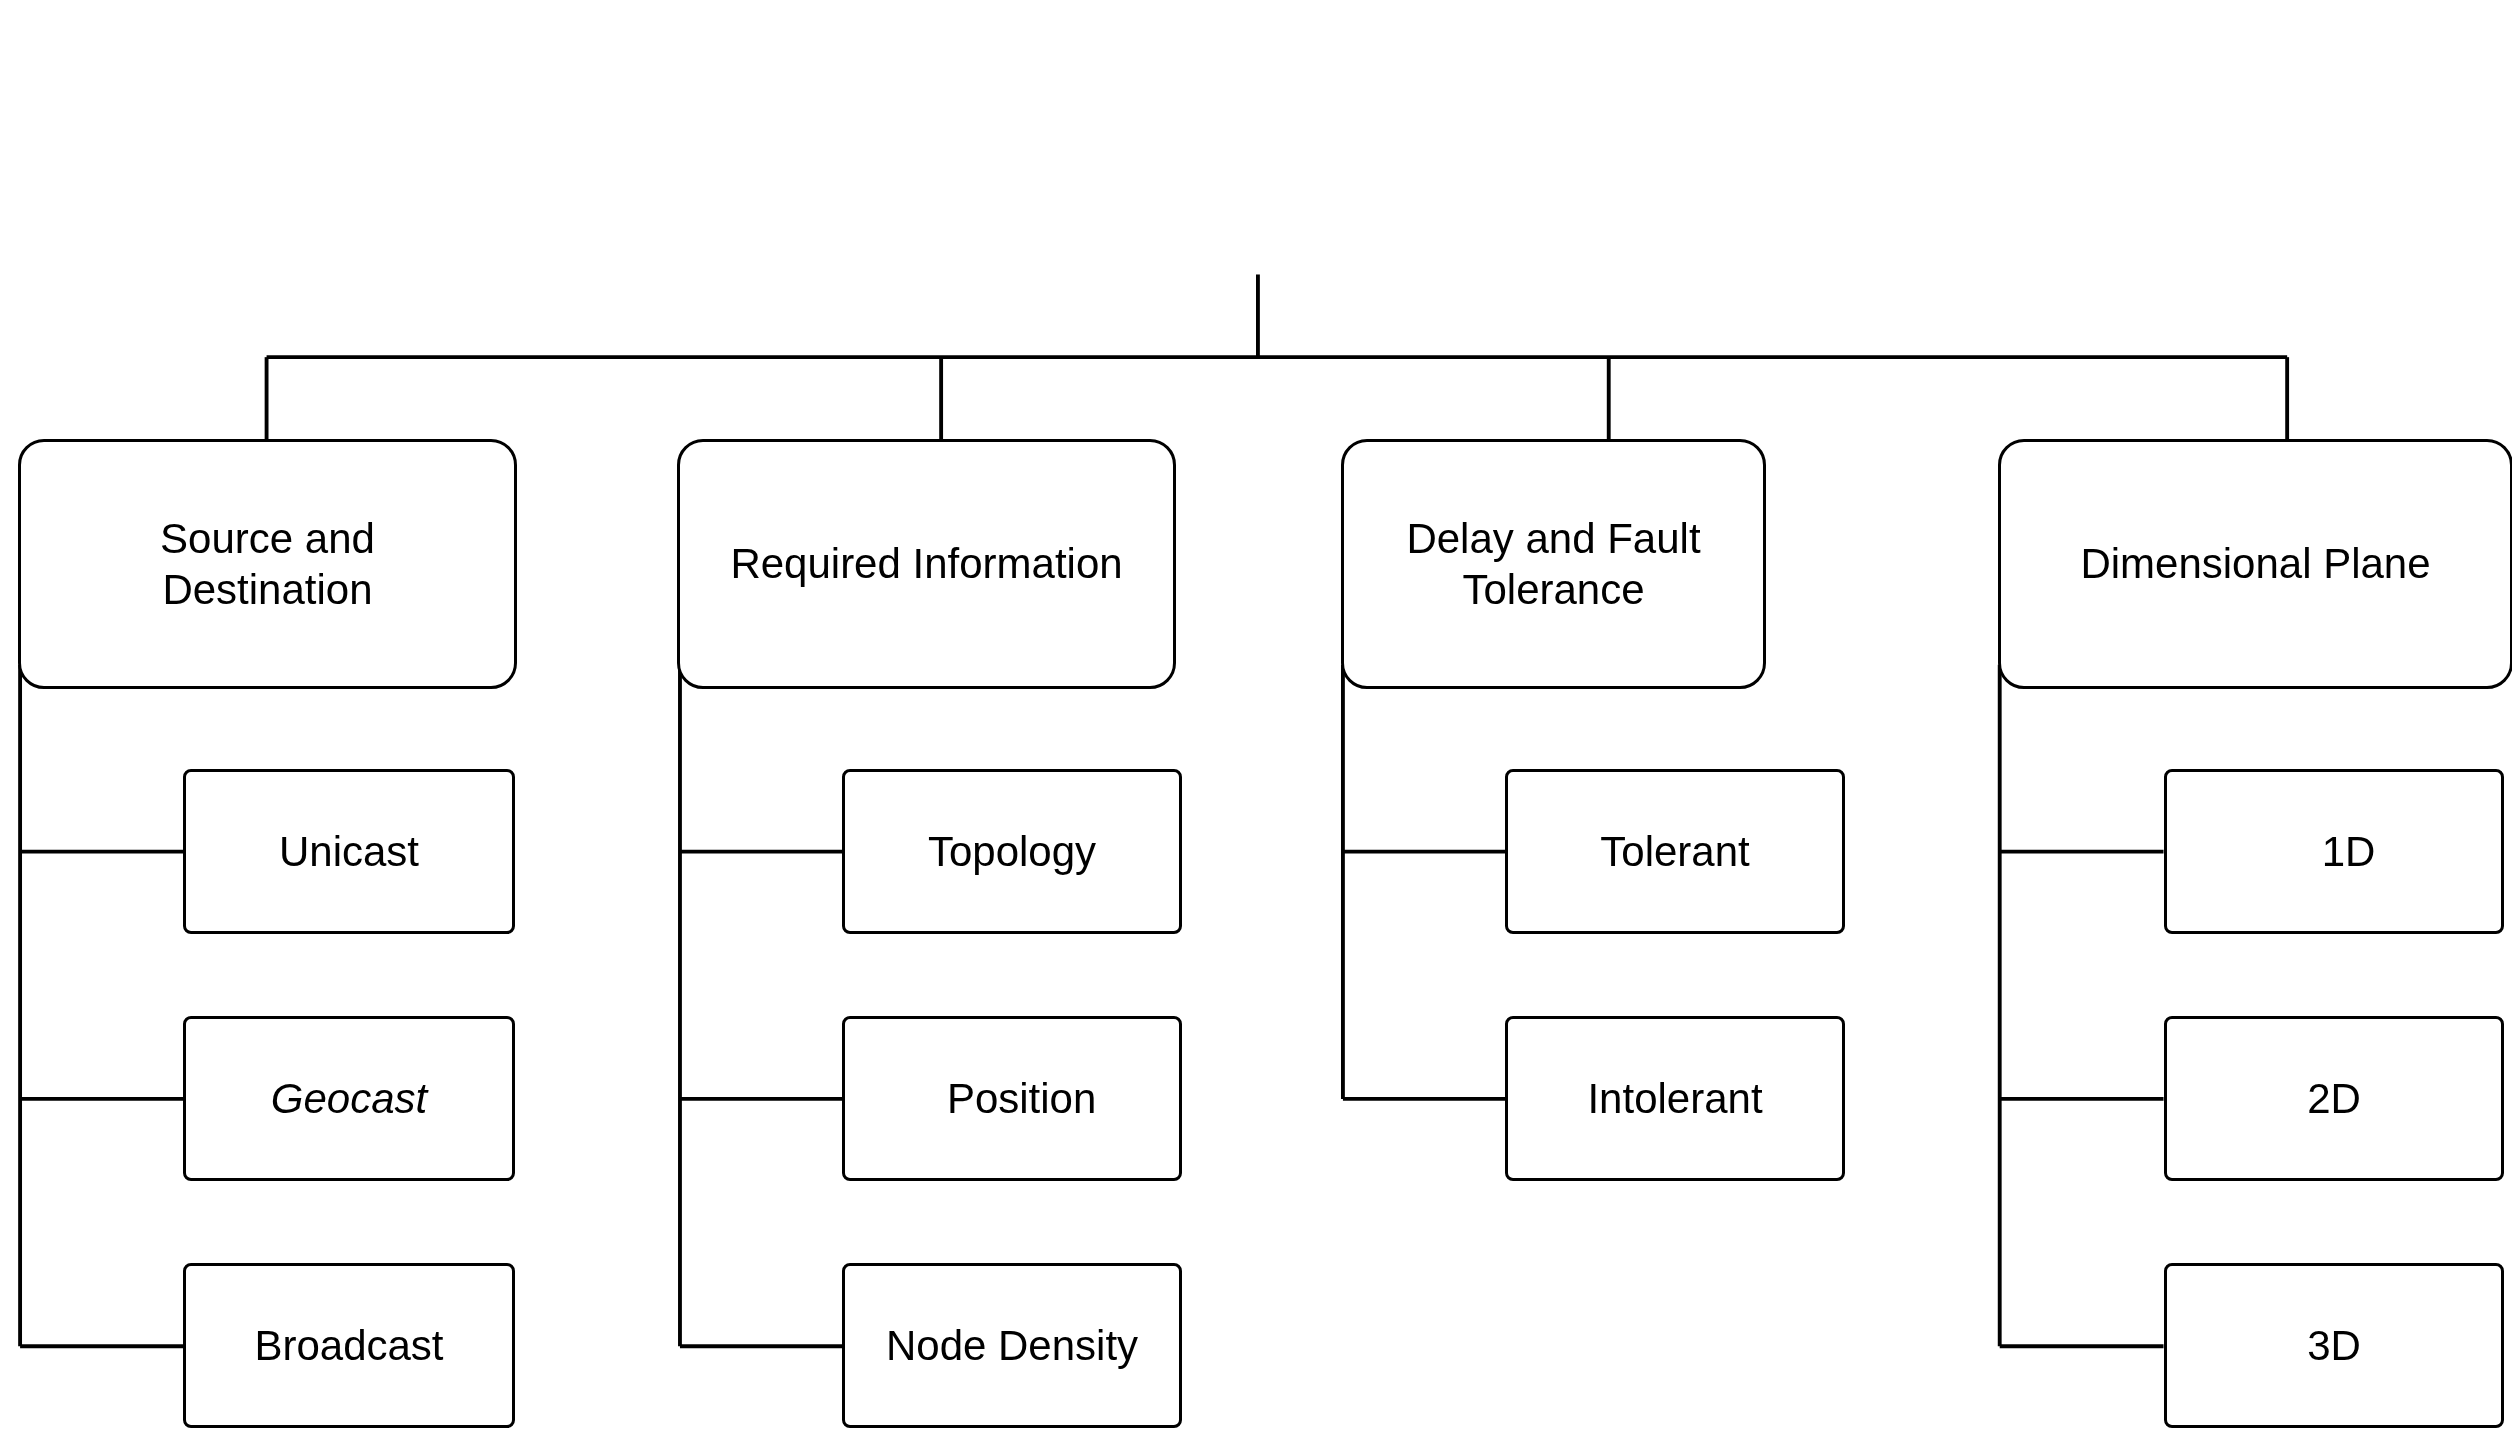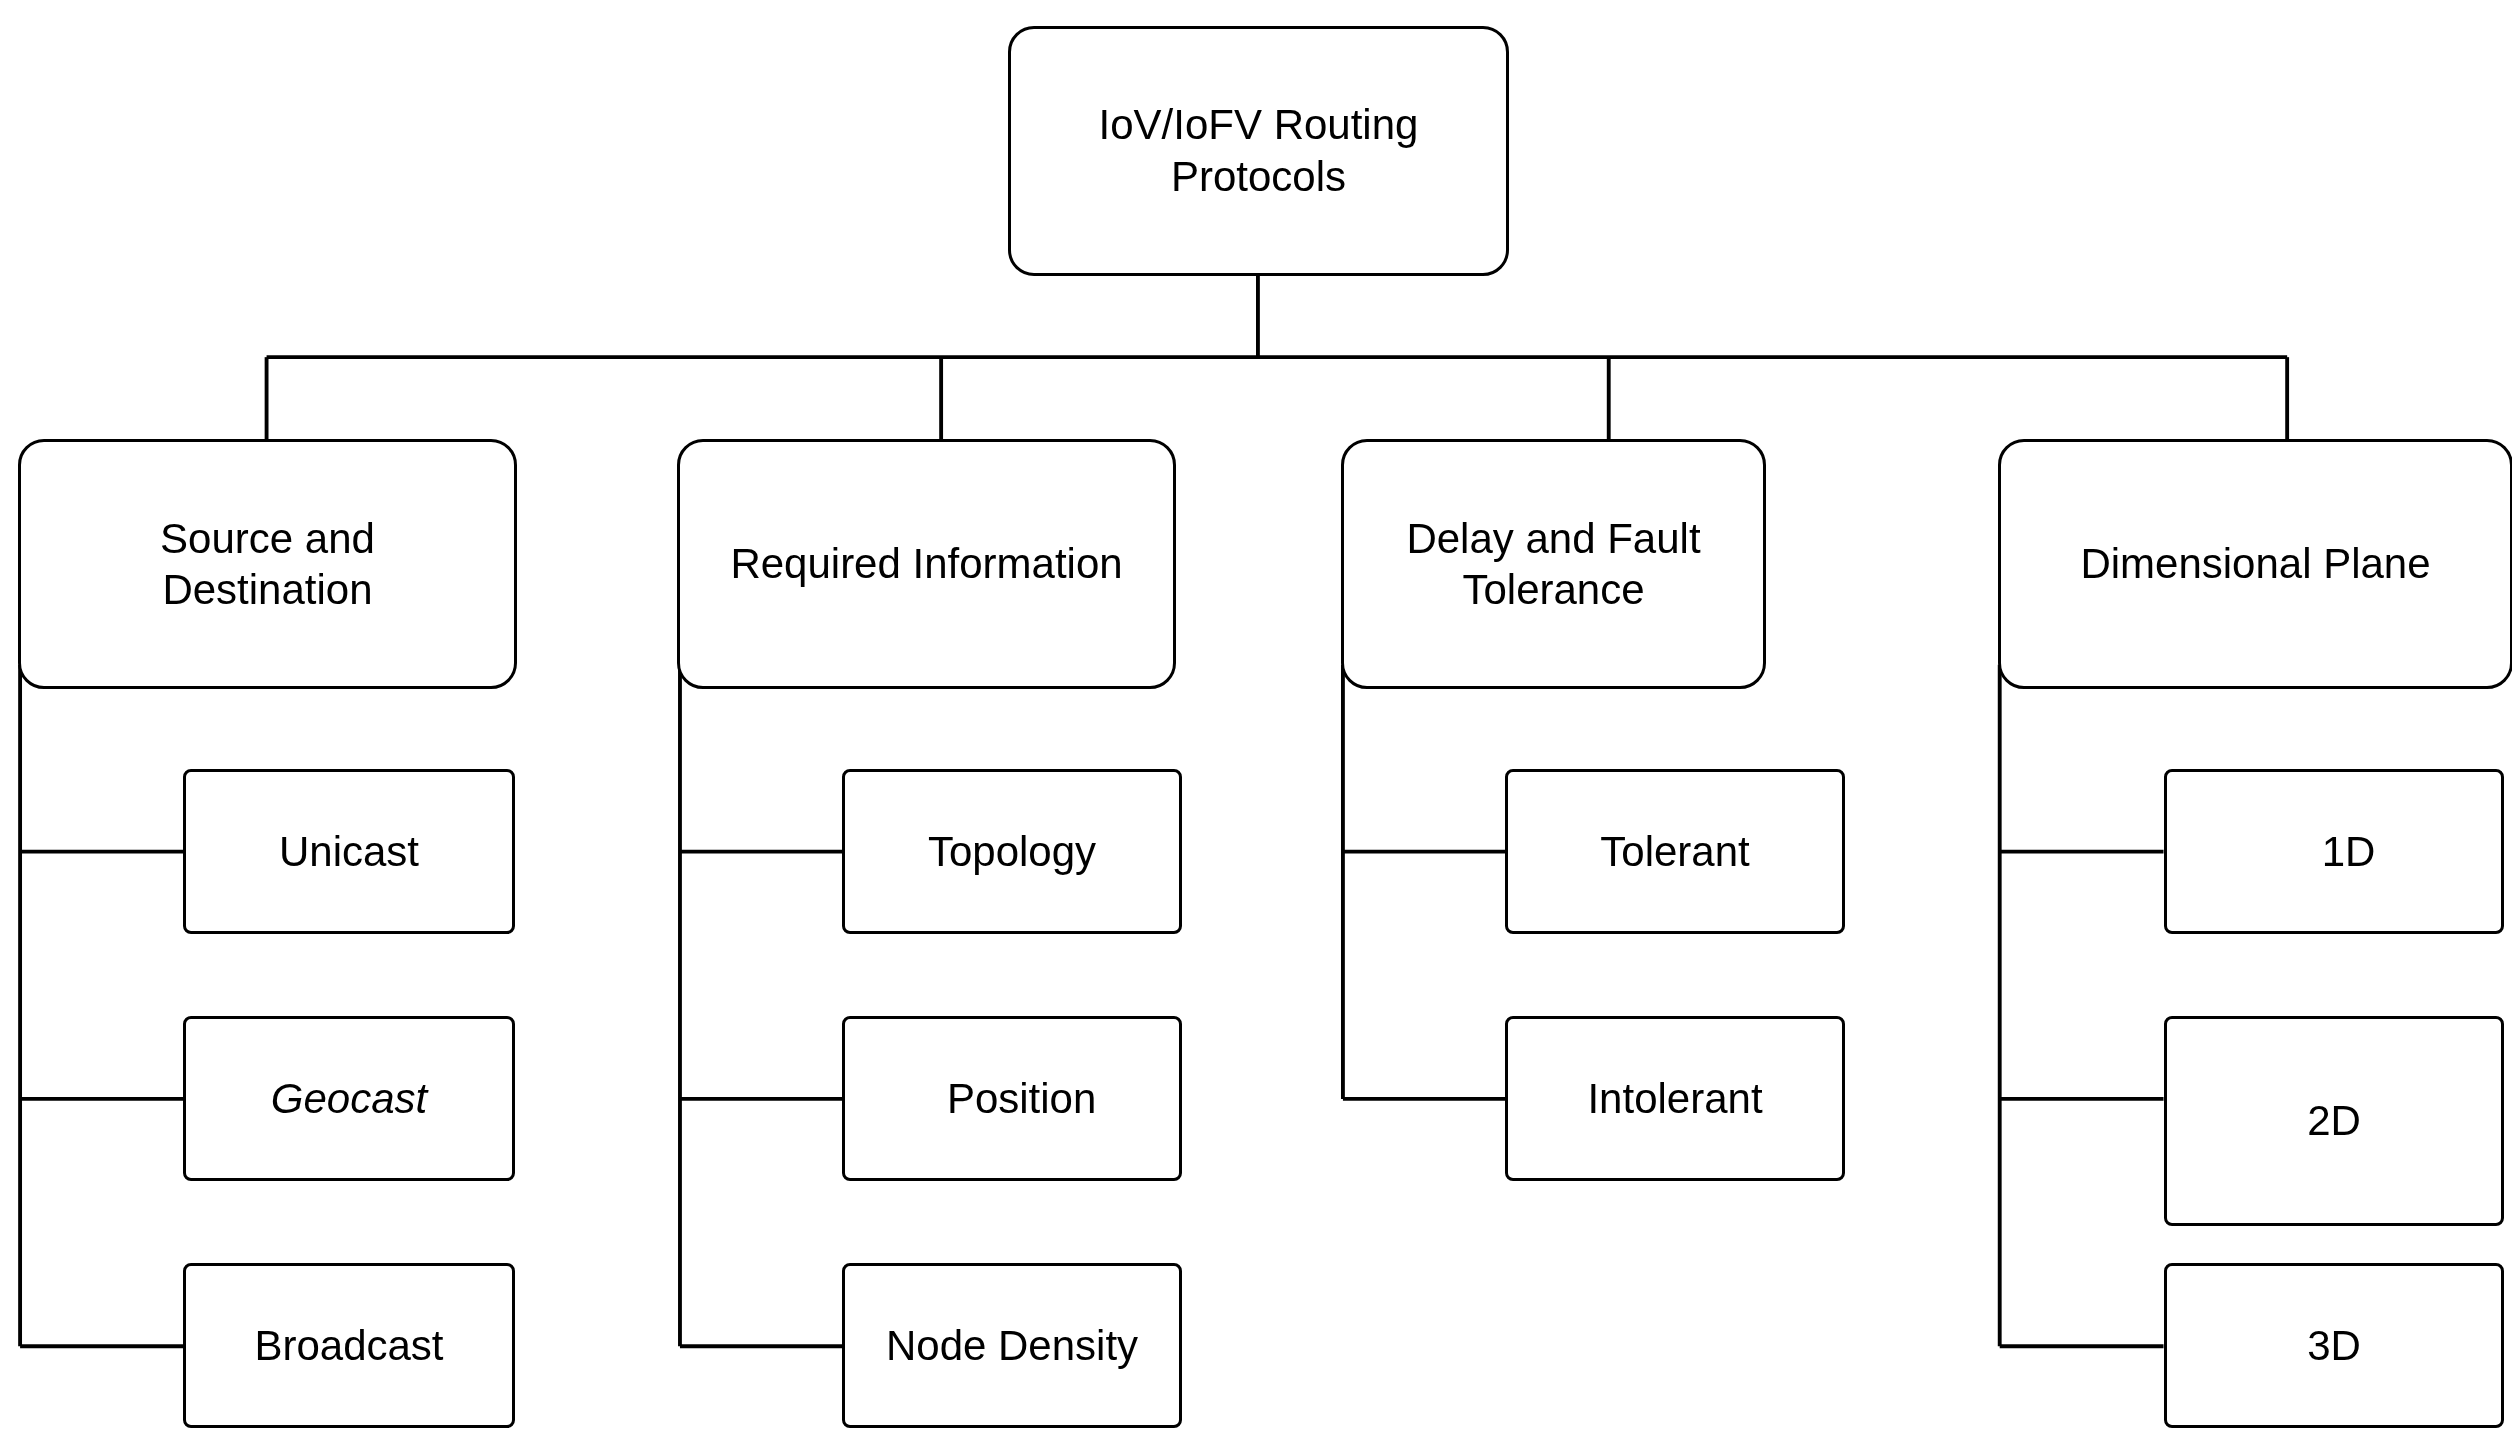--- a/index.html
+++ b/index.html
@@ -83,22 +83,20 @@
       <path d="M 1738 1102 L 1948 1102"></path>
       <path d="M 1738 1422 L 1948 1422"></path>
 
       <path d="M 2588 860 L 2588 1742"></path>
       <path d="M 2588 1102 L 2800 1102"></path>
       <path d="M 2588 1422 L 2800 1422"></path>
       <path d="M 2588 1742 L 2800 1742"></path>
     </g>
   </svg>
 
-  <div class="node root" style="left:1008px; top:25.5px; width:501px; height:250px;">IoV/IoFV Routing
-Protocols</div>
 
   <div class="node branch" style="left:18px; top:439px; width:499px; height:250px;">Source and
 Destination</div>
 
   <div class="node branch" style="left:677px; top:439px; width:499px; height:250px;">Required Information</div>
 
   <div class="node branch" style="left:1341px; top:439px; width:425px; height:250px;">Delay and Fault
 Tolerance</div>
 
   <div class="node branch" style="left:1998px; top:439px; width:515px; height:250px;">Dimensional Plane</div>
@@ -114,18 +112,18 @@
   <div class="node leaf" style="left:842px; top:1016px; width:340px; height:165px;padding-left:30px;">Position</div>
 
   <div class="node leaf" style="left:842px; top:1263px; width:340px; height:165px;">Node Density</div>
 
   <div class="node leaf" style="left:1505px; top:769px; width:340px; height:165px;">Tolerant</div>
 
   <div class="node leaf" style="left:1505px; top:1016px; width:340px; height:165px;">Intolerant</div>
 
   <div class="node leaf" style="left:2164px; top:769px; width:340px; height:165px;padding-left:40px;">1D</div>
 
-  <div class="node leaf" style="left:2164px; top:1016px; width:340px; height:210px;">2D</div>
+  <div class="node leaf" style="left:2164px; top:1016px; width:340px; height:165px;">2D</div>
 
   <div class="node leaf" style="left:2164px; top:1263px; width:340px; height:165px;">3D</div>
 
 </div>
 
 
 </body></html>

